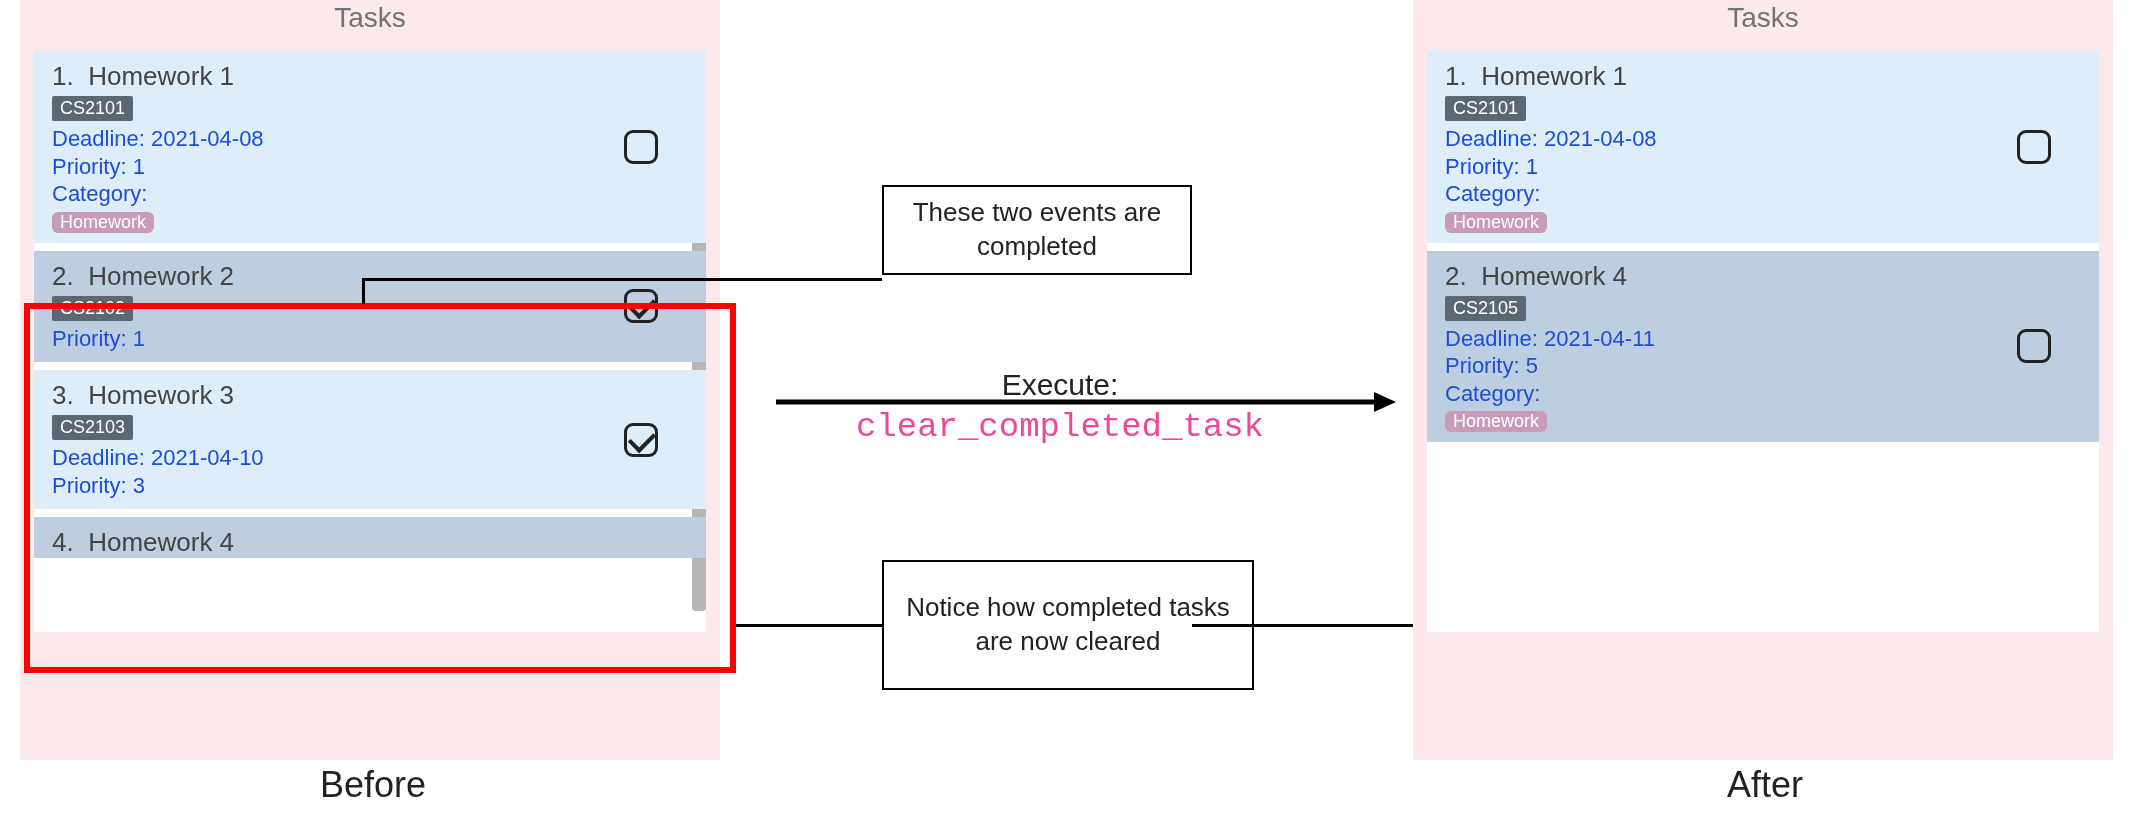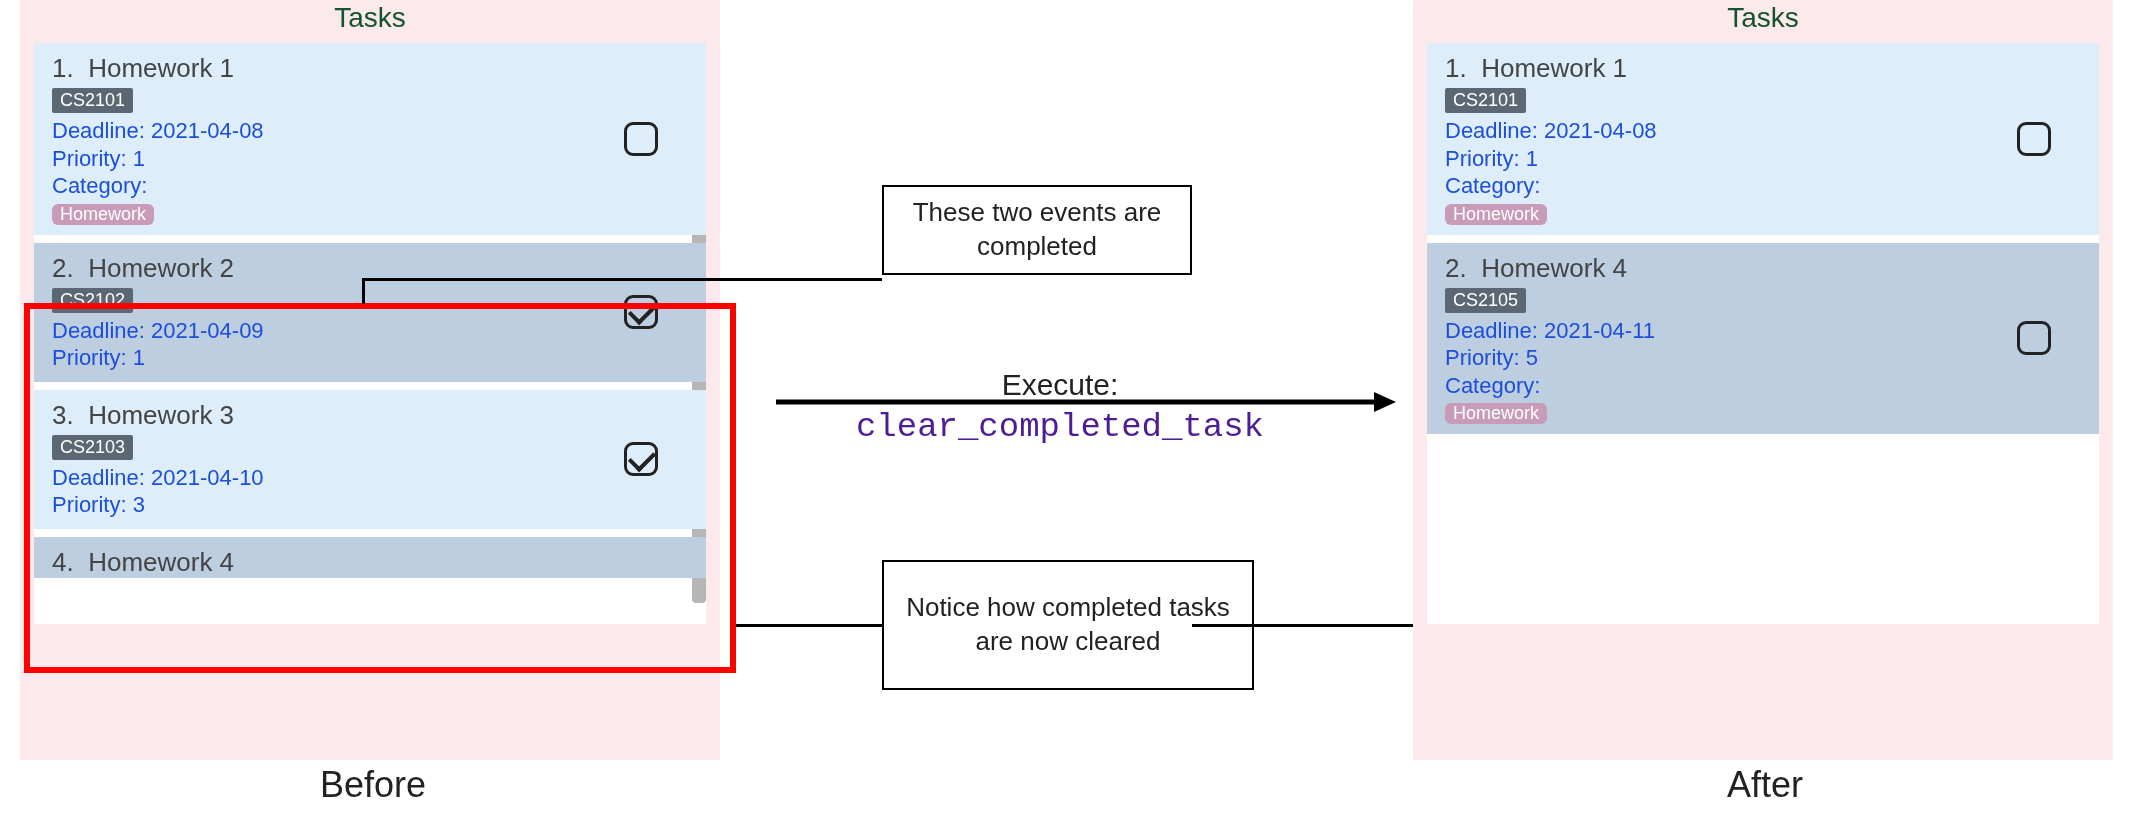--- a/index.html
+++ b/index.html
@@ -13,23 +13,23 @@
     }
     .panel {
       position: absolute;
       background: #fce9ec;
       border-radius: 2px;
     }
     .panel-before { left: 20px; top: 0; width: 700px; height: 760px; }
     .panel-after  { right: 20px; top: 0; width: 700px; height: 760px; }
     .panel-header {
       text-align: center;
-      color: #14532d;
+      color: #737373;
       font-size: 28px;
-      padding: 2px 0 9px;
+      padding: 2px 0 17px;
     }
     .task-list {
       background: #fff;
       margin: 0 14px 14px 14px;
       height: 581px;
       overflow: hidden;
       position: relative;
     }
     .task-item {
       position: relative;
@@ -119,21 +119,21 @@
       position: absolute;
       font-size: 30px;
       color: #222;
       text-align: center;
       width: 480px;
     }
     .exec-cmd {
       position: absolute;
       font-family: "Courier New", monospace;
       font-size: 34px;
-      color: #4c1d95;
+      color: #ec4899;
       text-align: center;
       width: 480px;
     }
     .big-label {
       position: absolute;
       font-size: 36px;
       color: #222;
     }
     .connector {
       position: absolute;
@@ -159,21 +159,20 @@
       <div class="task-detail">Category:</div>
       <span class="category-pill">Homework</span>
       <div class="checkbox-box"></div>
     </div>
 
     <div class="task-item dark">
       <div class="task-row1">
         <span>2.</span>&nbsp;&nbsp;<span>Homework 2</span>
       </div>
       <span class="module-pill">CS2102</span>
-      <div class="task-detail">Deadline: 2021-04-09</div>
       <div class="task-detail">Priority: 1</div>
       <div class="checkbox-box checked"></div>
     </div>
 
     <div class="task-item light">
       <div class="task-row1">
         <span>3.</span>&nbsp;&nbsp;<span>Homework 3</span>
       </div>
       <span class="module-pill">CS2103</span>
       <div class="task-detail">Deadline: 2021-04-10</div>

